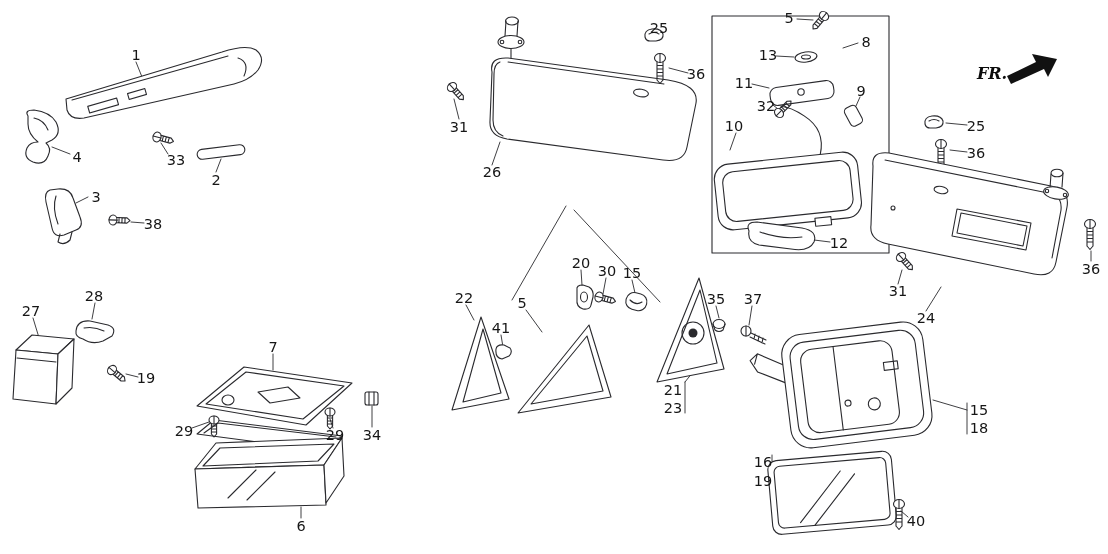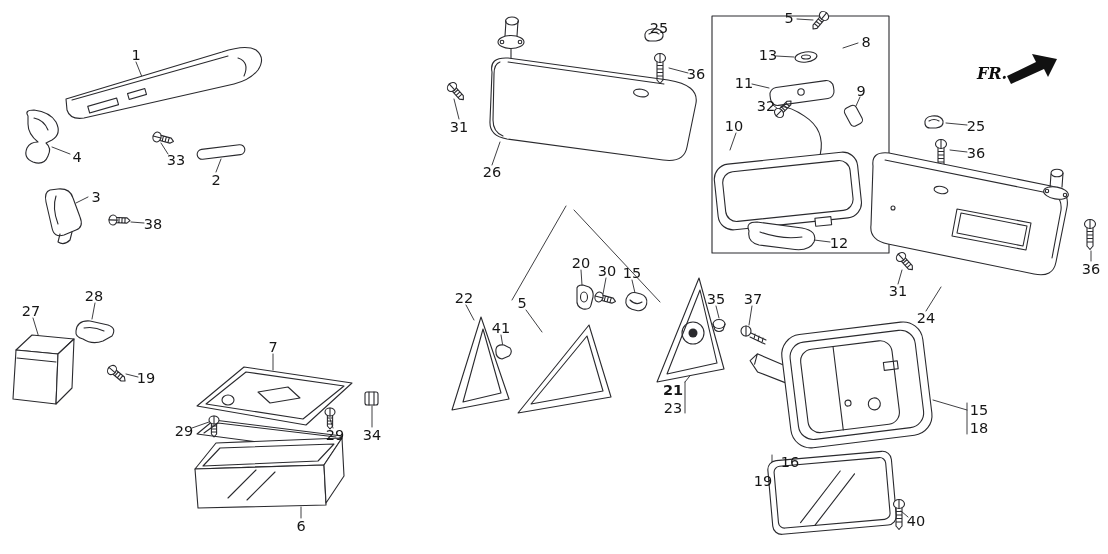--- a/index.html
+++ b/index.html
@@ -302,21 +302,21 @@
       <div class="callout" style="left: 184px; top: 431px;">29</div>
       <div class="callout" style="left: 335px; top: 435px;">29</div>
       <div class="callout" style="left: 372px; top: 435px;">34</div>
       <div class="callout" style="left: 301px; top: 526px;">6</div>
       <div class="callout" style="left: 464px; top: 298px;">22</div>
       <div class="callout" style="left: 501px; top: 328px;">41</div>
       <div class="callout" style="left: 522px; top: 303px;">5</div>
       <div class="callout" style="left: 581px; top: 263px;">20</div>
       <div class="callout" style="left: 607px; top: 271px; text-align: right;">30</div>
       <div class="callout" style="left: 632px; top: 273px;">15</div>
-      <div class="callout" style="left: 673px; top: 390px; font-weight: bold;">21</div>
+      <div class="callout" style="left: 673px; top: 390px;">21</div>
       <div class="callout" style="left: 673px; top: 408px;">23</div>
       <div class="callout" style="left: 716px; top: 299px;">35</div>
       <div class="callout" style="left: 753px; top: 299px;">37</div>
       <div class="callout" style="left: 492px; top: 172px;">26</div>
       <div class="callout" style="left: 459px; top: 127px;">31</div>
       <div class="callout" style="left: 659px; top: 28px;">25</div>
       <div class="callout" style="left: 696px; top: 74px;">36</div>
       <div class="callout" style="left: 789px; top: 18px;">5</div>
       <div class="callout" style="left: 866px; top: 42px;">8</div>
       <div class="callout" style="left: 768px; top: 55px;">13</div>
@@ -325,20 +325,20 @@
       <div class="callout" style="left: 861px; top: 91px;">9</div>
       <div class="callout" style="left: 734px; top: 126px;">10</div>
       <div class="callout" style="left: 839px; top: 243px;">12</div>
       <div class="callout" style="left: 976px; top: 126px;">25</div>
       <div class="callout" style="left: 976px; top: 153px;">36</div>
       <div class="callout" style="left: 898px; top: 291px;">31</div>
       <div class="callout" style="left: 926px; top: 318px;">24</div>
       <div class="callout" style="left: 1091px; top: 269px;">36</div>
       <div class="callout" style="left: 979px; top: 410px;">15</div>
       <div class="callout" style="left: 979px; top: 428px;">18</div>
-      <div class="callout" style="left: 763px; top: 462px; margin-left: 27px;">16</div>
+      <div class="callout" style="left: 763px; top: 462px;">16</div>
       <div class="callout" style="left: 763px; top: 481px;">19</div>
       <div class="callout" style="left: 916px; top: 521px;">40</div>
     </div>
 
   <div class="fr-label" style="left:992px;top:73px">FR.</div>
 
 </div>
 
 </body></html>

